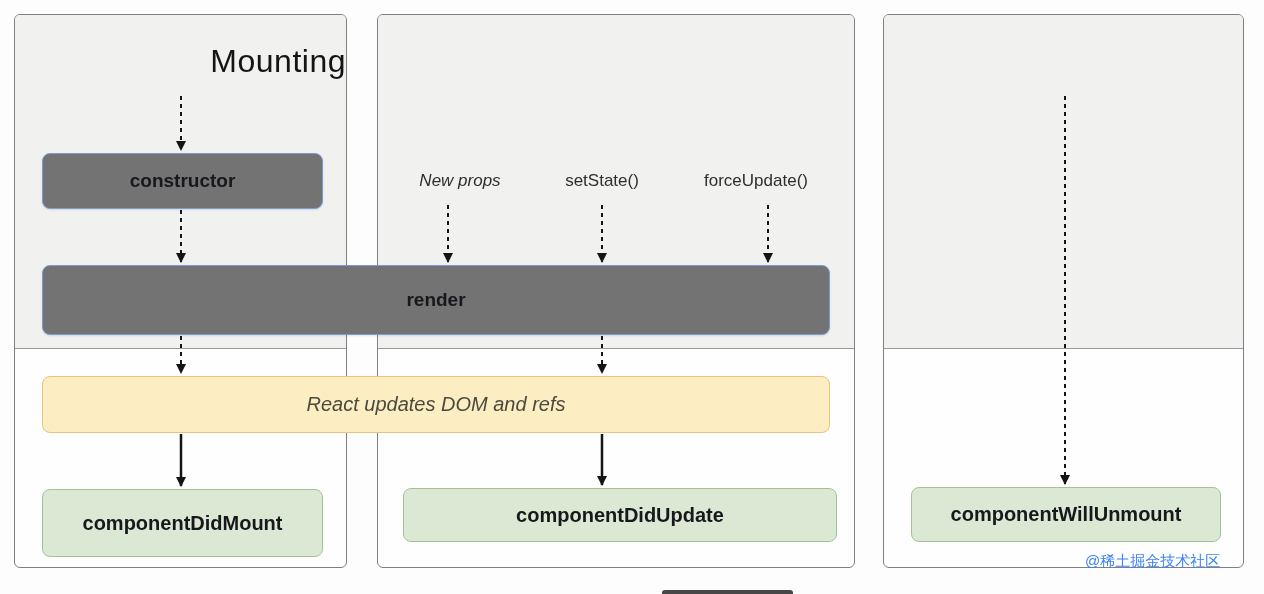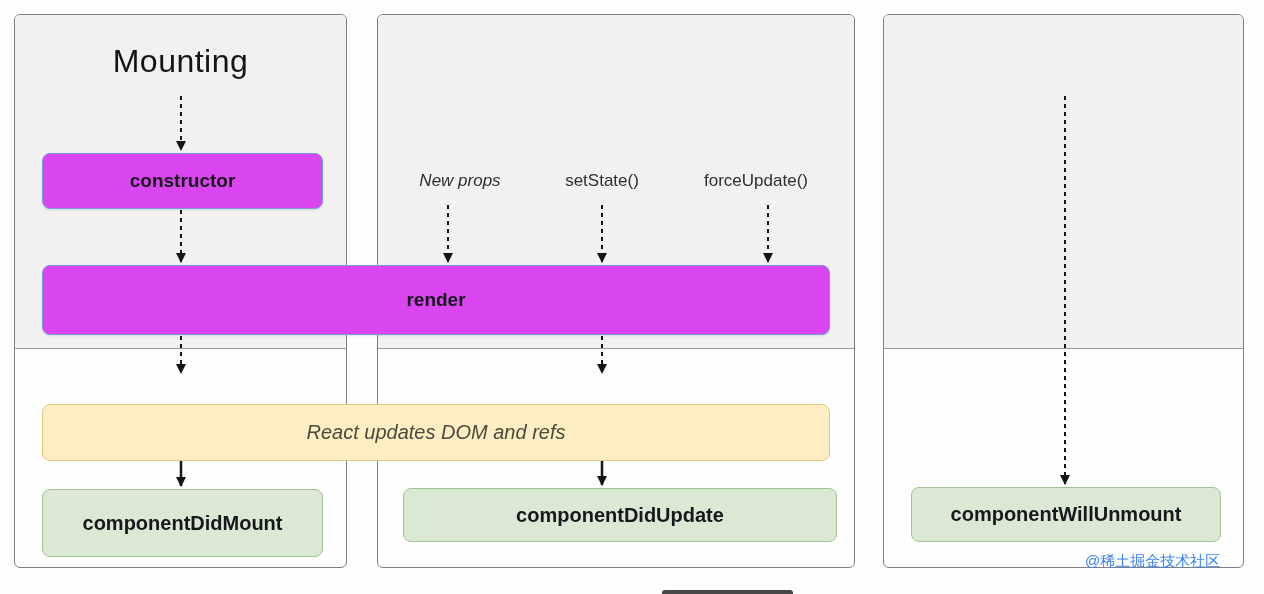--- a/index.html
+++ b/index.html
@@ -22,43 +22,43 @@
   .panel-updating{left:377px;width:478px;}
   .panel-unmounting{left:883px;width:361px;}
   .panel-top{
     position:absolute;left:0;top:0;width:100%;height:333px;
     background:#f1f1ef;
     border-bottom:1px solid #9a9a9a;
     border-radius:5px 5px 0 0;
   }
   .panel-title{
     position:absolute;top:28px;left:0;width:100%;
-    margin:0;text-align:center;
+    margin:0;text-align:right;
     font-size:32px;font-weight:400;color:#141414;
     letter-spacing:.5px;
   }
   
   .arrows{position:absolute;left:0;top:0;width:1264px;height:594px;z-index:3;pointer-events:none;}
   .dash{stroke:#141414;stroke-width:2;stroke-dasharray:4 4;fill:none;}
   .solid{stroke:#141414;stroke-width:2.5;fill:none;}
   
   .node{
     position:absolute;z-index:4;
     display:flex;align-items:center;justify-content:center;
     box-sizing:border-box;
     border-radius:8px;
     font-weight:bold;color:#16181c;
   }
-  .node-blue{background:#d946ef;border:1.5px solid #7c9cd4;box-shadow:0 1px 2px rgba(60,90,140,.15);text-align:right;}
+  .node-blue{background:#737373;border:1.5px solid #7c9cd4;box-shadow:0 1px 2px rgba(60,90,140,.15);text-align:right;}
   .node-yellow{background:#fcedc3;border:1.5px solid #e2c77d;}
   .node-green{background:#dbe8d4;border:1.5px solid #a2c494;}
   .node-constructor{left:42px;top:153px;width:281px;height:56px;font-size:19px;}
   .node-render{left:42px;top:265px;width:788px;height:70px;font-size:19px;}
   .node-react-updates{left:42px;top:376px;width:788px;height:57px;
-    font-weight:normal;font-style:italic;font-size:20px;color:#4a4a3c;margin-top:28px;}
+    font-weight:normal;font-style:italic;font-size:20px;color:#4a4a3c;}
   .node-cdm{left:42px;top:489px;width:281px;height:68px;font-size:20px;}
   .node-cdu{left:403px;top:488px;width:434px;height:54px;font-size:20px;}
   .node-cwu{left:911px;top:487px;width:310px;height:55px;font-size:20px;}
   
   .trigger{
     position:absolute;top:171px;z-index:2;
     transform:translateX(-50%);
     font-size:17px;color:#2e2e2e;white-space:nowrap;
   }
   .trigger-newprops{left:460px;font-style:italic;}

